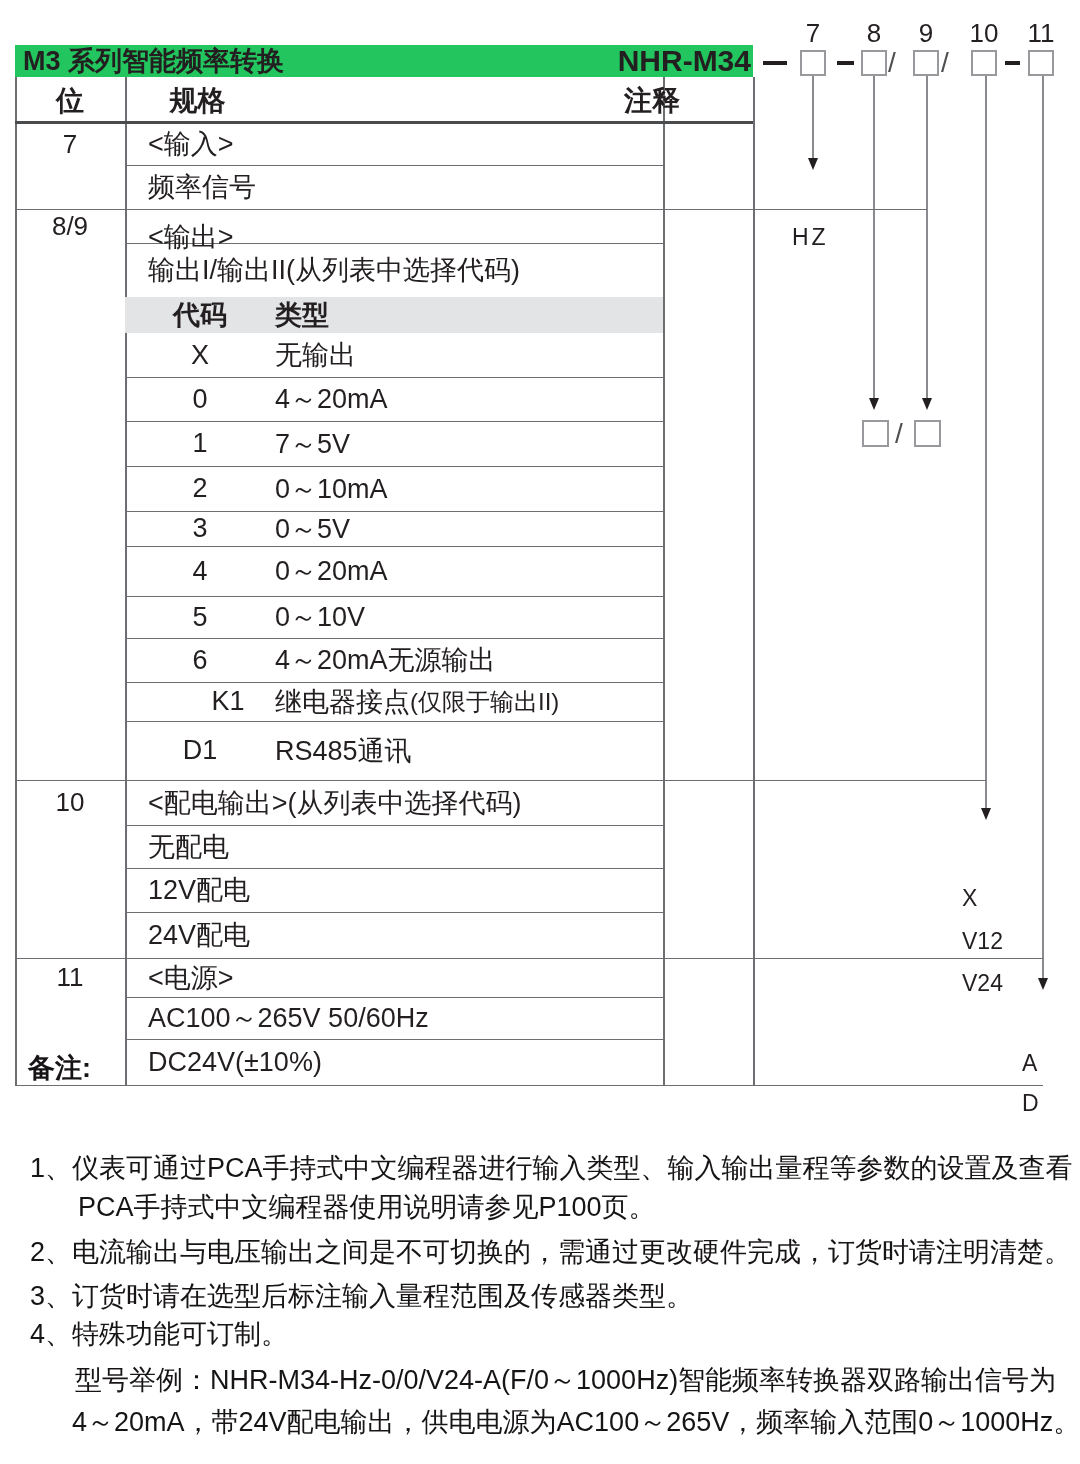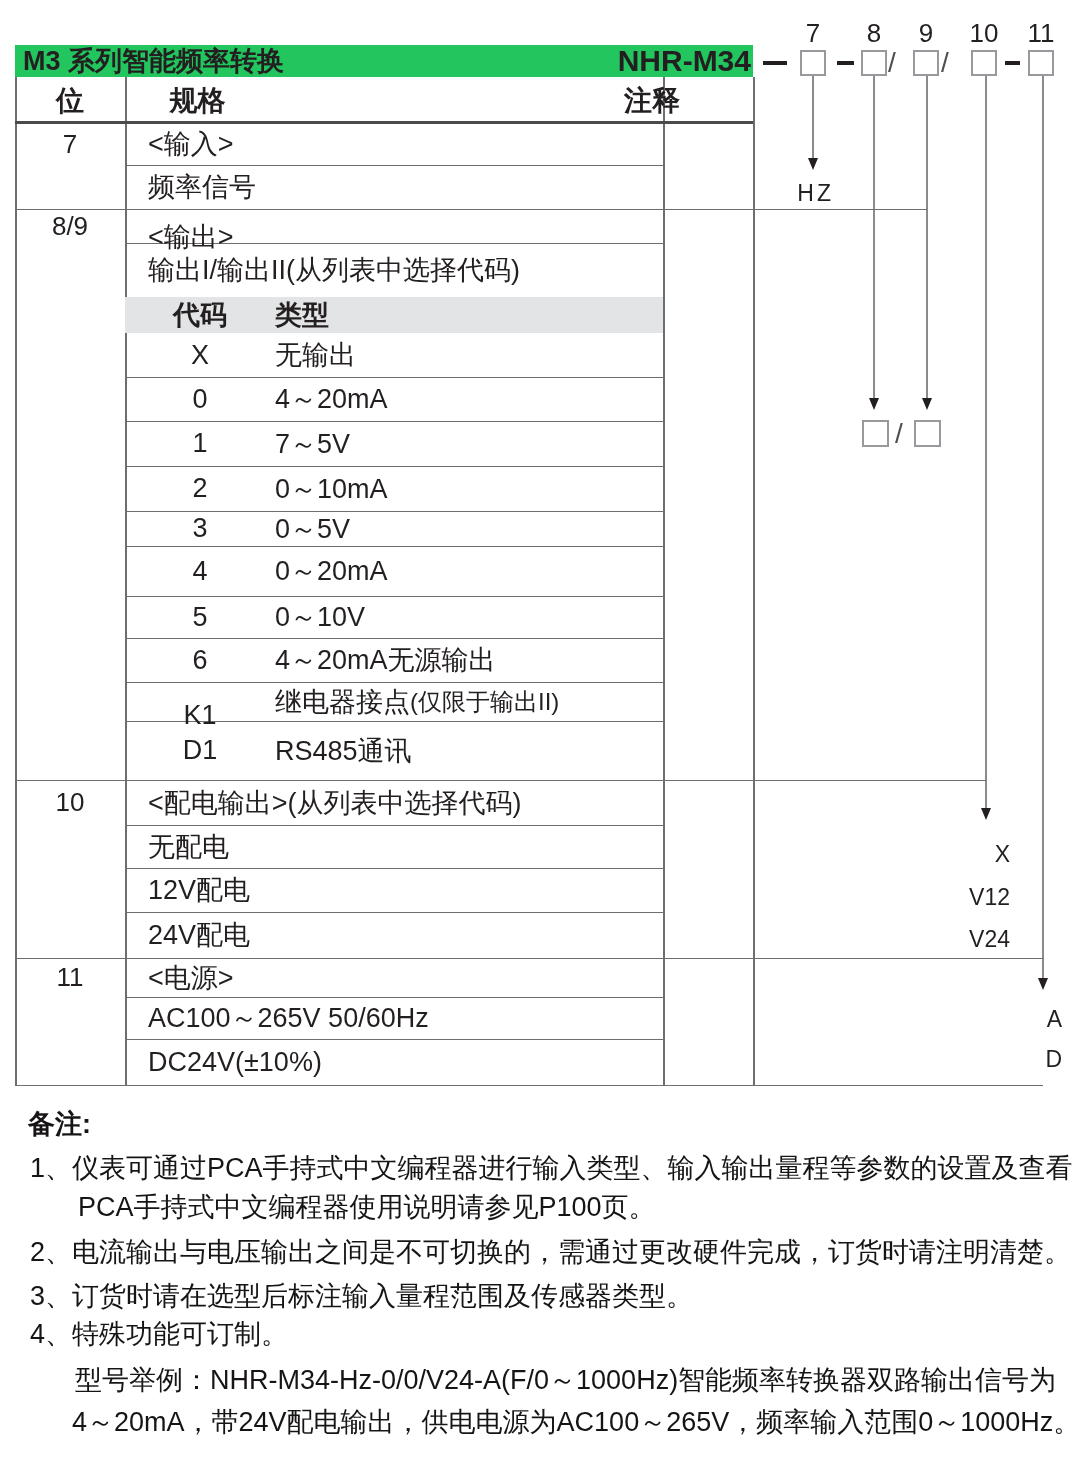--- a/index.html
+++ b/index.html
@@ -12,21 +12,21 @@
   .bold{font-weight:bold;}
   .hline{position:absolute;height:1px;background:#6d6e71;}
   .vline{position:absolute;width:1.5px;background:#6d6e71;}
   .grayband{position:absolute;background:#e3e4e6;}
   .digit{position:absolute;width:44px;text-align:center;font-size:26px;color:#231f20;}
   .mbox{position:absolute;width:26px;height:26px;border:2px solid #97999c;background:#fff;box-sizing:border-box;}
   .stem{position:absolute;width:1.5px;background:#8a8b8e;}
   .arrow{position:absolute;width:0;height:0;border-left:5px solid transparent;border-right:5px solid transparent;border-top:12px solid #231f20;}
   .dash{position:absolute;height:4px;background:#231f20;}
   .slash-sep{position:absolute;font-size:28px;color:#4d4e50;}
-  .ann{position:absolute;font-size:23px;color:#231f20;text-align:right;}
+  .ann{position:absolute;font-size:23px;color:#231f20;text-align:left;margin-top:44px;}
   .small-note{font-size:24px;}
   .remark{position:absolute;font-size:27px;color:#171415;white-space:nowrap;}
   .titlebar{position:absolute;left:15px;top:45px;width:738px;height:32px;background:#22c55e;
     display:flex;align-items:center;justify-content:space-between;padding:0 2px 0 8px;box-sizing:border-box;}
 </style>
 </head>
 <body>
 
 <div id="page">
 
@@ -159,21 +159,21 @@
       <span>0～10V</span>
       <span class="small-note"></span>
     </div>
 
   <div class="cell center" style="left:125px;top:638px;width:150px;height:44px;">6</div>
   <div class="cell" style="left:275px;top:638px;height:44px;">
       <span>4～20mA无源输出</span>
       <span class="small-note"></span>
     </div>
 
-  <div class="cell center" style="left:125px;top:696px;width:150px;height:39px;">K1</div>
+  <div class="cell center" style="left:125px;top:682px;width:150px;height:39px;padding-left:28px;">K1</div>
   <div class="cell" style="left:275px;top:682px;height:39px;">
       <span>继电器接点</span>
       <span class="small-note">(仅限于输出II)</span>
     </div>
 
   <div class="cell center" style="left:125px;top:721px;width:150px;height:59px;">D1</div>
   <div class="cell" style="left:275px;top:721px;height:59px;">
       <span>RS485通讯</span>
     </div>
 
@@ -181,21 +181,21 @@
   <div class="cell" style="left:148px;top:780px;height:45px;">&lt;配电输出&gt;(从列表中选择代码)</div>
   <div class="cell" style="left:148px;top:825px;height:43px;">无配电</div>
   <div class="cell" style="left:148px;top:868px;height:44px;">12V配电</div>
   <div class="cell" style="left:148px;top:912px;height:46px;">24V配电</div>
 
   <div class="cell center" style="left:15px;top:958px;width:110px;height:39px;font-size:26px;">11</div>
   <div class="cell" style="left:148px;top:958px;height:39px;">&lt;电源&gt;</div>
   <div class="cell" style="left:148px;top:997px;height:42px;">AC100～265V 50/60Hz</div>
   <div class="cell" style="left:148px;top:1039px;height:46px;">DC24V(±10%)</div>
 
-  <div class="remark bold" style="left:28px;top:1106px;">备注:</div>
+  <div class="remark bold" style="left:28px;top:1050px;">备注:</div>
   <div class="remark" style="left:30px;top:1150px;">1、仪表可通过PCA手持式中文编程器进行输入类型、输入输出量程等参数的设置及查看，</div>
   <div class="remark" style="left:78px;top:1189px;">PCA手持式中文编程器使用说明请参见P100页。</div>
   <div class="remark" style="left:30px;top:1234px;">2、电流输出与电压输出之间是不可切换的，需通过更改硬件完成，订货时请注明清楚。</div>
   <div class="remark" style="left:30px;top:1278px;">3、订货时请在选型后标注输入量程范围及传感器类型。</div>
   <div class="remark" style="left:30px;top:1316px;">4、特殊功能可订制。</div>
   <div class="remark" style="left:75px;top:1362px;">型号举例：NHR-M34-Hz-0/0/V24-A(F/0～1000Hz)智能频率转换器双路输出信号为</div>
   <div class="remark" style="left:72px;top:1404px;">4～20mA，带24V配电输出，供电电源为AC100～265V，频率输入范围0～1000Hz。</div>
 
 </div>
 

